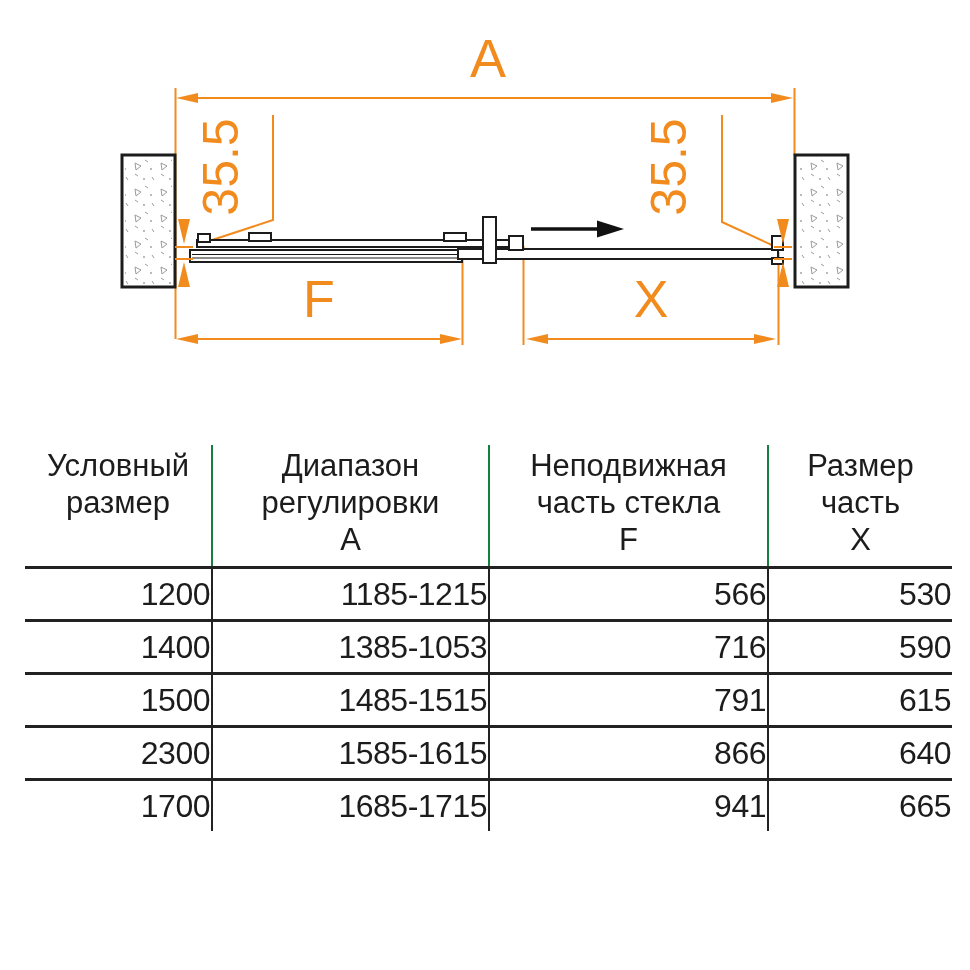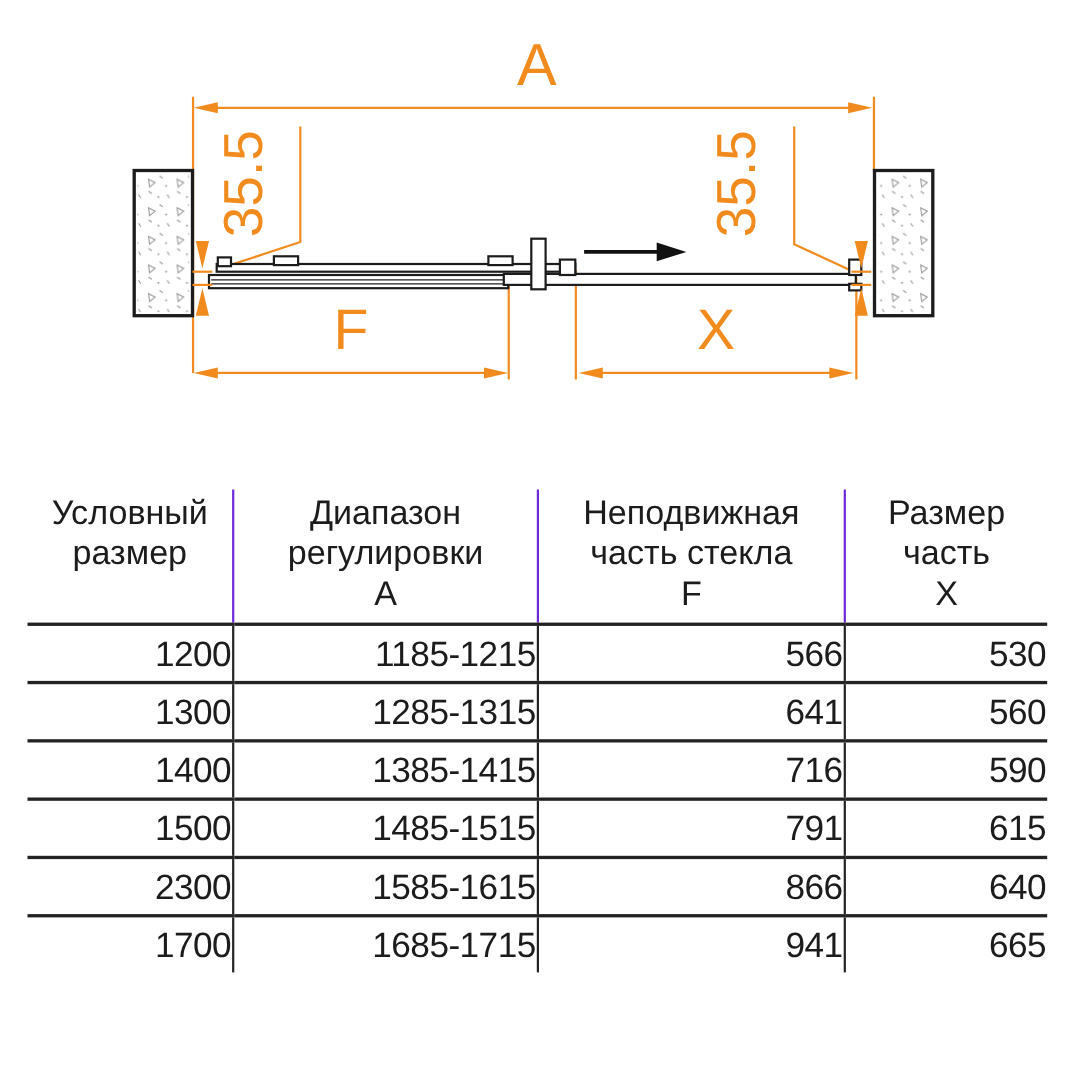--- a/index.html
+++ b/index.html
@@ -13,21 +13,21 @@
     fill:#F28B1E;
   }
   table.spec{
     position:absolute;left:25px;top:445px;width:927px;
     border-collapse:collapse;table-layout:fixed;
     color:#1c1c1c;
   }
   table.spec th{
     height:119px;vertical-align:top;padding:2px 0 0 0;
     font-weight:400;font-size:31px;line-height:37px;text-align:center;
-    border-bottom:3px solid #222;border-right:2px solid #6d28d9;
+    border-bottom:3px solid #222;border-right:2px solid #15803d;
   }
   table.spec th:last-child{border-right:none;}
   table.spec td{
     height:48px;text-align:right;vertical-align:middle;
     font-size:32px;letter-spacing:-0.5px;
     border-right:2px solid #222;
   }
   table.spec td:last-child{border-right:none;}
   table.spec tbody tr:not(:last-child) td{border-bottom:3px solid #222;}
 </style>
@@ -156,28 +156,22 @@
         </tr>
     </thead>
     <tbody>
         <tr>
           <td>1200</td>
           <td>1185-1215</td>
           <td>566</td>
           <td>530</td>
         </tr>
         <tr>
-          <td>1300</td>
-          <td>1285-1315</td>
-          <td>641</td>
-          <td>560</td>
-        </tr>
-        <tr>
           <td>1400</td>
-          <td>1385-1415</td>
+          <td>1385-1053</td>
           <td>716</td>
           <td>590</td>
         </tr>
         <tr>
           <td>1500</td>
           <td>1485-1515</td>
           <td>791</td>
           <td>615</td>
         </tr>
         <tr>

